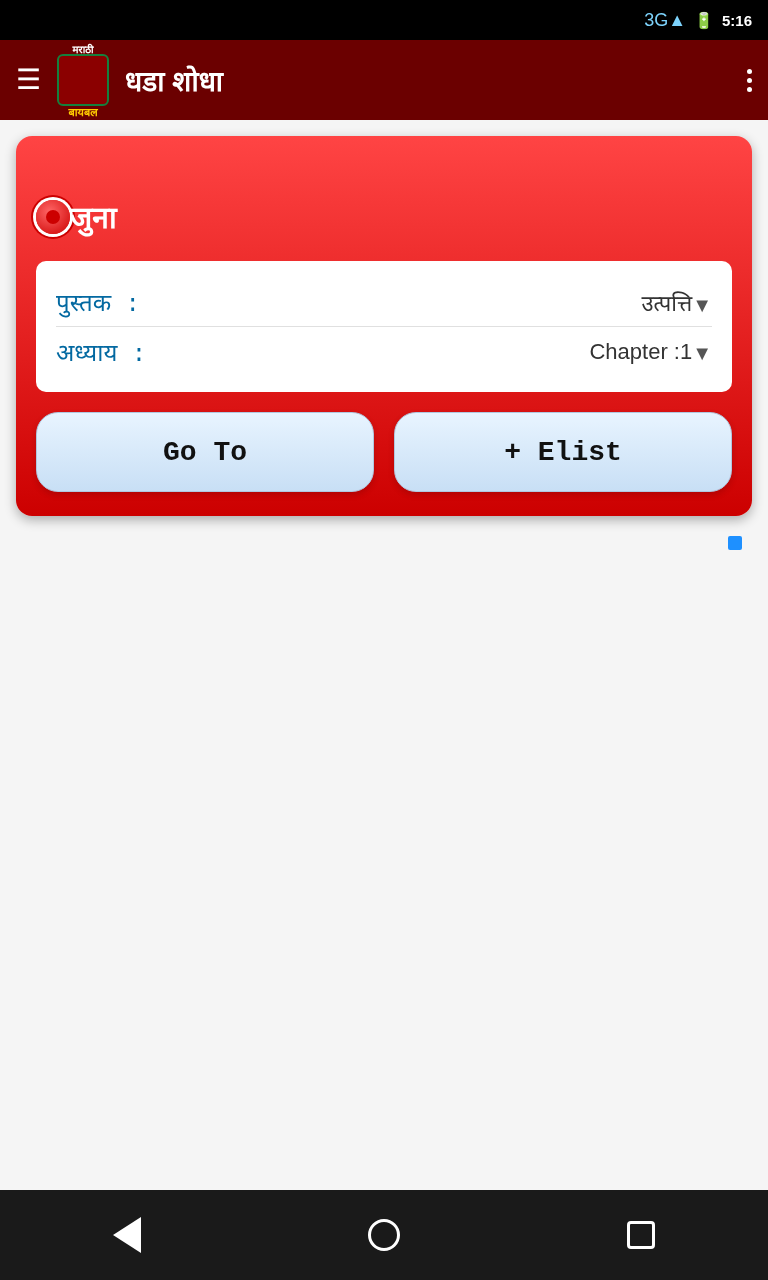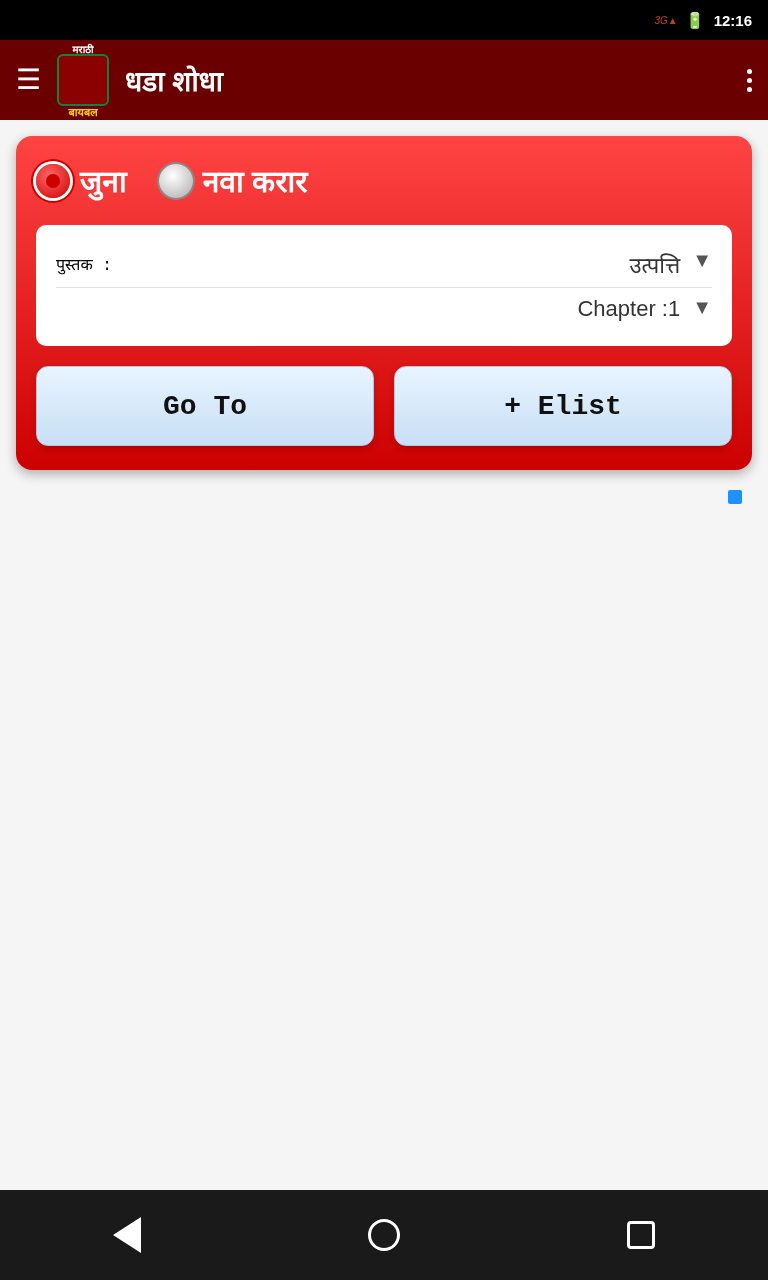--- a/index.html
+++ b/index.html
@@ -27,23 +27,22 @@
       flex-shrink: 0;
     }
 
     .status-bar-text {
       color: white;
       font-size: 15px;
       font-weight: bold;
     }
 
     .signal-icon {
-      color: #c2410c;
-      font-size: 10px;
-      font-style: italic;
+      color: #7dd3fc;
+      font-size: 18px;
     }
 
     .battery-icon {
       color: white;
       font-size: 16px;
     }
 
     
     .app-bar {
       width: 100%;
@@ -133,22 +132,22 @@
     .radio-row {
       display: flex;
       align-items: center;
       gap: 32px;
       margin-bottom: 24px;
     }
 
     .radio-option {
       display: flex;
       align-items: center;
-      gap: 10px;
-      cursor: pointer;
+      cursor: pointer;
+      margin-top: 36px;
     }
 
     .radio-btn {
       width: 34px;
       height: 34px;
       border-radius: 50%;
       border: none;
       display: flex;
       align-items: center;
       justify-content: center;
@@ -191,32 +190,32 @@
       align-items: center;
       padding: 8px 0;
       border-bottom: 1px solid #e0e0e0;
     }
 
     .form-row:last-child {
       border-bottom: none;
     }
 
     .form-label {
-      font-size: 16px;
-      color: #000000;
+      font-size: 24px;
+      color: #0369a1;
       min-width: 160px;
       font-family: Liberation Mono, monospace;
     }
 
     .form-value-container {
       flex: 1;
       display: flex;
-      align-items: flex-start;
+      align-items: flex-end;
       justify-content: flex-end;
-      gap: 12px;
+      gap: 0;
     }
 
     .form-value {
       font-size: 22px;
       color: #333;
       text-align: right;
     }
 
     .dropdown-arrow {
       color: #555;
@@ -227,21 +226,21 @@
     .buttons-row {
       display: flex;
       gap: 20px;
     }
 
     .action-btn {
       flex: 1;
       height: 80px;
       background: linear-gradient(to bottom, #e8f4ff, #c8dff5);
       border: 1px solid #b0c8e0;
-      border-radius: 12px;
+      border-radius: 22px;
       font-size: 28px;
       font-family: 'Courier New', monospace;
       font-weight: bold;
       color: #111;
       cursor: pointer;
       display: flex;
       align-items: center;
       justify-content: center;
       box-shadow: 0 3px 6px rgba(0,0,0,0.15);
     }
@@ -300,21 +299,21 @@
       border: 3px solid white;
       border-radius: 4px;
     }
   </style>
 </head>
 <body>
 
 <div class="status-bar">
   <span class="signal-icon">3G▲</span>
   <span class="battery-icon">🔋</span>
-  <span class="status-bar-text">12:16</span>
+  <span class="status-bar-text">5:16</span>
 </div>
 
 <div class="app-bar">
   <div class="hamburger-icon">☰</div>
   <div class="app-logo">
     <span class="logo-text-top">मराठी</span>
     <span class="logo-text-bottom">बायबल</span>
   </div>
   <span class="app-title">धडा शोधा</span>
   <div class="overflow-menu-icon">
@@ -327,36 +326,33 @@
 <div class="main-content">
 
   <div class="card">
 
     <div class="radio-row">
       <div class="radio-option">
         <div class="radio-btn selected">
           <div class="radio-inner-dot"></div>
         </div>
         <span class="radio-label">जुना</span>
-      </div>
-      <div class="radio-option">
-        <div class="radio-btn unselected"></div>
-        <span class="radio-label">नवा करार</span>
       </div>
     </div>
 
     <div class="form-box">
       <div class="form-row">
         <span class="form-label">पुस्तक  :</span>
         <div class="form-value-container">
           <span class="form-value">उत्पत्ति</span>
           <span class="dropdown-arrow">▼</span>
         </div>
       </div>
       <div class="form-row">
+        <span class="form-label">अध्याय  :</span>
         <div class="form-value-container">
           <span class="form-value">Chapter :1</span>
           <span class="dropdown-arrow">▼</span>
         </div>
       </div>
     </div>
 
     <div class="buttons-row">
       <button class="action-btn">Go To</button>
       <button class="action-btn">+ Elist</button>

